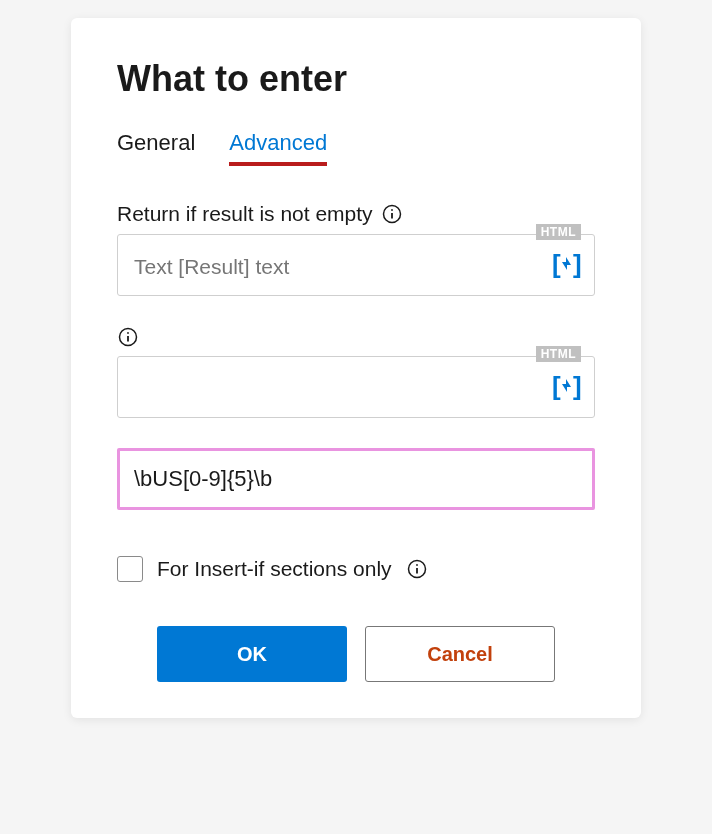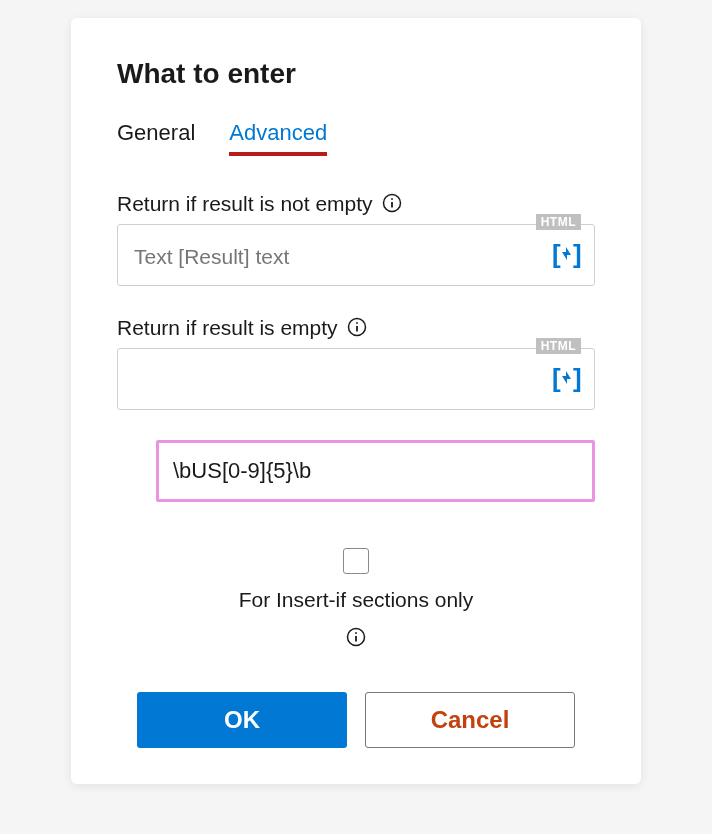--- a/index.html
+++ b/index.html
@@ -18,21 +18,21 @@
       padding-top: 18px;
     }
     .dialog {
       background: #ffffff;
       width: 570px;
       border-radius: 6px;
       box-shadow: 0 2px 10px rgba(0,0,0,0.08);
       padding: 40px 46px 36px 46px;
     }
     .dialog-title {
-      font-size: 28px;
+      font-size: 36px;
       font-weight: 700;
       color: #1a1a1a;
       margin-bottom: 30px;
     }
     .tabs {
       display: flex;
       gap: 34px;
       margin-bottom: 36px;
     }
     .tab {
@@ -44,21 +44,21 @@
     }
     .tab.active {
       color: #0078d4;
       border-bottom: 4px solid #b91c1c;
     }
     .field-group {
       margin-bottom: 30px;
     }
     .field-label-row {
       display: flex;
-      align-items: flex-start;
+      align-items: center;
       gap: 8px;
       margin-bottom: 8px;
     }
     .field-label {
       font-size: 21px;
       color: #1a1a1a;
     }
     .info-icon {
       display: inline-flex;
       align-items: center;
@@ -109,61 +109,59 @@
       justify-content: center;
       cursor: pointer;
       color: #0078d4;
       font-size: 26px;
       font-weight: 700;
     }
     .regex-wrapper {
       border: 3px solid #e994e0;
       border-radius: 2px;
       padding: 0;
-      margin-left: 39px;
     }
     .regex-input {
       width: 100%;
       height: 56px;
       border: none;
       padding: 0 14px;
       font-size: 22px;
       color: #1a1a1a;
       font-family: inherit;
       background: transparent;
     }
     .checkbox-row {
       display: flex;
       align-items: center;
       gap: 14px;
       margin-top: 46px;
       margin-bottom: 44px;
-      flex-direction: column;
     }
     .checkbox {
       width: 26px;
       height: 26px;
       border: 1px solid #8a8a8a;
       border-radius: 3px;
       cursor: pointer;
       background: #fff;
     }
     .checkbox-label {
       font-size: 21px;
       color: #1a1a1a;
     }
     .button-row {
       display: flex;
       justify-content: center;
       gap: 18px;
     }
     .btn {
-      width: 210px;
+      width: 190px;
       height: 56px;
-      font-size: 24px;
+      font-size: 20px;
       font-weight: 600;
       border-radius: 3px;
       cursor: pointer;
       font-family: inherit;
     }
     .btn-primary {
       background: #0078d4;
       color: #ffffff;
       border: none;
     }
@@ -203,21 +201,20 @@
           <text x="0" y="23" font-size="26" font-weight="700" fill="#0078d4">[</text>
           <path d="M13 5 L18 13 L14 13 L14 18 L9 10 L13 10 Z" fill="#0078d4" transform="translate(1,2)"></path>
           <text x="21" y="23" font-size="26" font-weight="700" fill="#0078d4">]</text>
         </svg>
       </span>
     </div>
   </div>
 
   <div class="field-group">
     <div class="field-label-row">
-      <span class="field-label">Return if result is empty</span>
       <span class="info-icon">
         <svg viewBox="0 0 20 20" fill="none" stroke="#1a1a1a" stroke-width="1.5">
           <circle cx="10" cy="10" r="8.5"></circle>
           <circle cx="10" cy="6" r="0.9" fill="#1a1a1a" stroke="none"></circle>
           <line x1="10" y1="9" x2="10" y2="14.5" stroke-width="1.8"></line>
         </svg>
       </span>
     </div>
     <div class="input-wrapper">
       <span class="html-badge">HTML</span>

